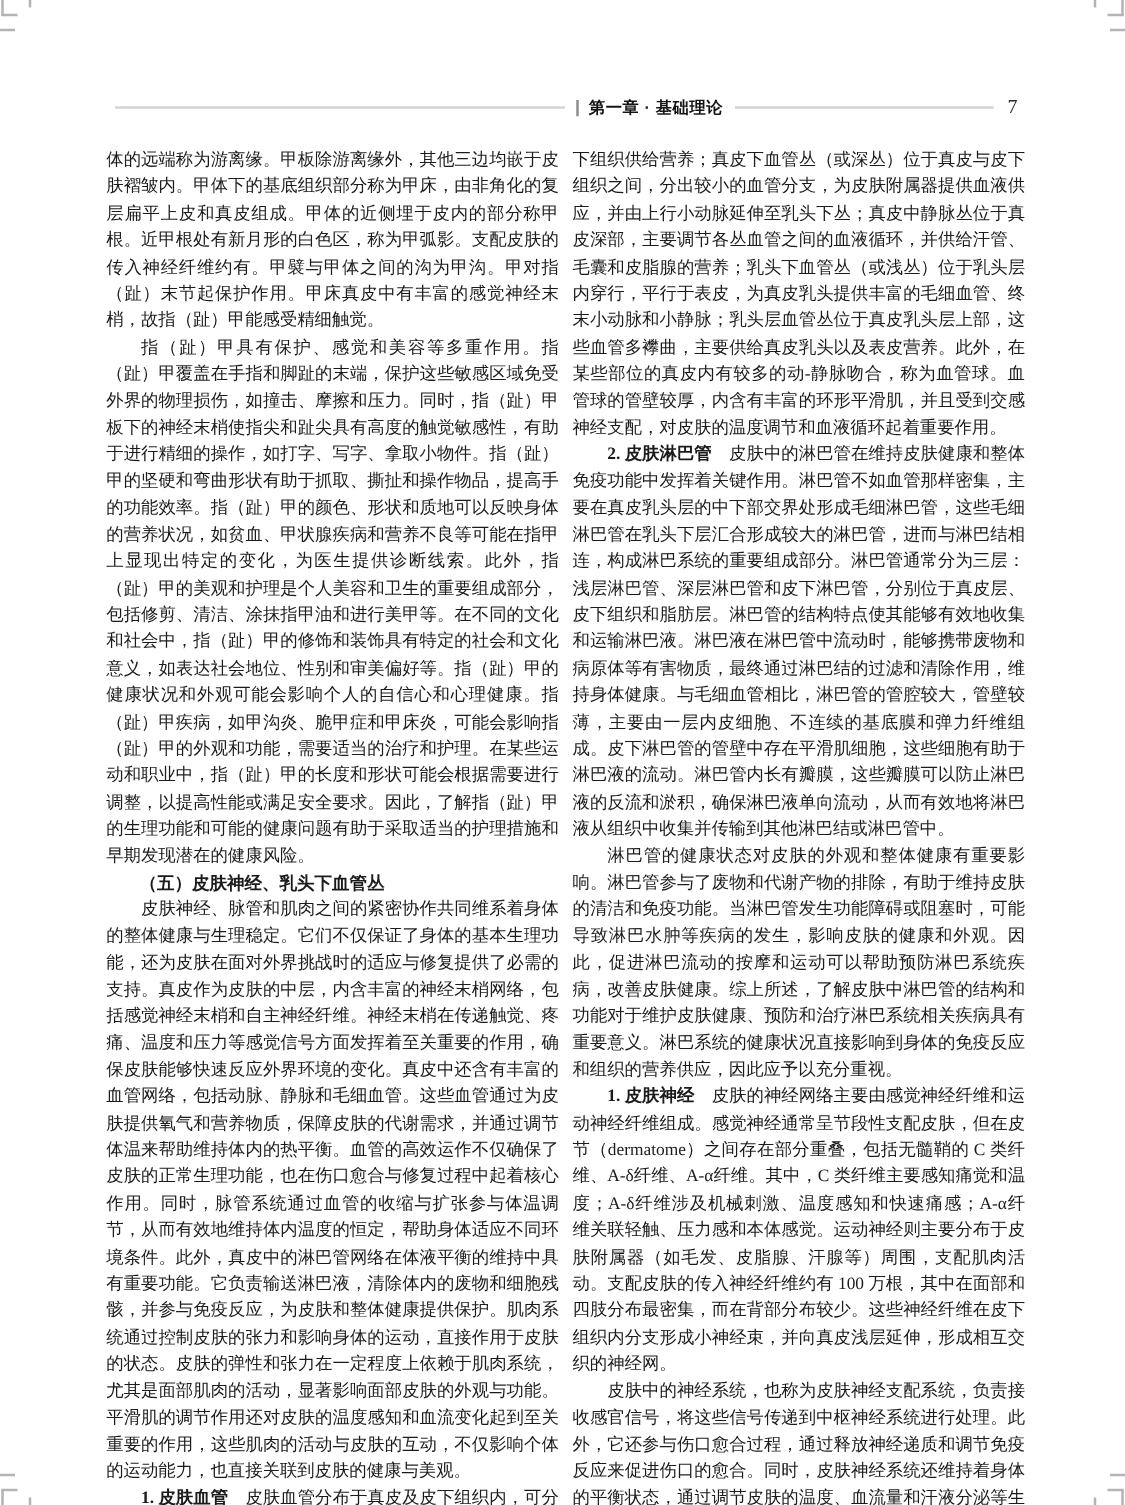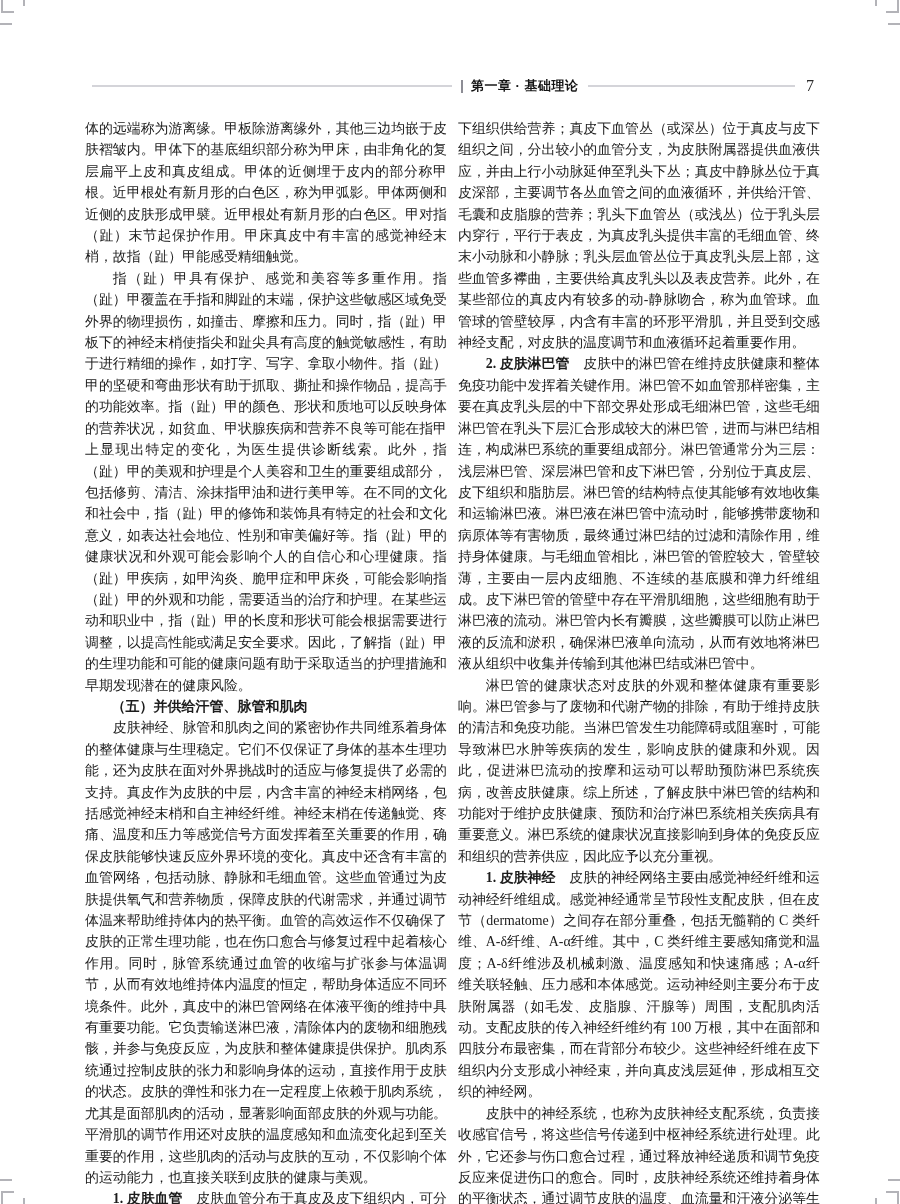--- a/index.html
+++ b/index.html
@@ -84,23 +84,23 @@
   <div class="header">
     <span class="hrule hrule-left"></span>
     <span class="vbar"></span>
     <span class="chapter">第一章 · 基础理论</span>
     <span class="hrule hrule-right"></span>
     <span class="pagenum">7</span>
   </div>
 
   <main>
     <section class="col" id="col-left">
-        <p class="body">体的远端称为游离缘。甲板除游离缘外，其他三边均嵌于皮肤褶皱内。甲体下的基底组织部分称为甲床，由非角化的复层扁平上皮和真皮组成。甲体的近侧埋于皮内的部分称甲根。近甲根处有新月形的白色区，称为甲弧影。甲体两侧和近侧的皮肤形成甲襞。近甲根处有新月形的白色区。甲对指（趾）末节起保护作用。甲床真皮中有丰富的感觉神经末梢，故指（趾）甲能感受精细触觉。</p>
+        <p class="body">体的远端称为游离缘。甲板除游离缘外，其他三边均嵌于皮肤褶皱内。甲体下的基底组织部分称为甲床，由非角化的复层扁平上皮和真皮组成。甲体的近侧埋于皮内的部分称甲根。近甲根处有新月形的白色区，称为甲弧影。支配皮肤的传入神经纤维约有。甲襞与甲体之间的沟为甲沟。甲对指（趾）末节起保护作用。甲床真皮中有丰富的感觉神经末梢，故指（趾）甲能感受精细触觉。</p>
         <p class="body indent">指（趾）甲具有保护、感觉和美容等多重作用。指（趾）甲覆盖在手指和脚趾的末端，保护这些敏感区域免受外界的物理损伤，如撞击、摩擦和压力。同时，指（趾）甲板下的神经末梢使指尖和趾尖具有高度的触觉敏感性，有助于进行精细的操作，如打字、写字、拿取小物件。指（趾）甲的坚硬和弯曲形状有助于抓取、撕扯和操作物品，提高手的功能效率。指（趾）甲的颜色、形状和质地可以反映身体的营养状况，如贫血、甲状腺疾病和营养不良等可能在指甲上显现出特定的变化，为医生提供诊断线索。此外，指（趾）甲的美观和护理是个人美容和卫生的重要组成部分，包括修剪、清洁、涂抹指甲油和进行美甲等。在不同的文化和社会中，指（趾）甲的修饰和装饰具有特定的社会和文化意义，如表达社会地位、性别和审美偏好等。指（趾）甲的健康状况和外观可能会影响个人的自信心和心理健康。指（趾）甲疾病，如甲沟炎、脆甲症和甲床炎，可能会影响指（趾）甲的外观和功能，需要适当的治疗和护理。在某些运动和职业中，指（趾）甲的长度和形状可能会根据需要进行调整，以提高性能或满足安全要求。因此，了解指（趾）甲的生理功能和可能的健康问题有助于采取适当的护理措施和早期发现潜在的健康风险。</p>
-        <p class="heading">（五）并供给汗管、脉管和肌肉</p>
+        <p class="heading">（五）皮肤神经、乳头下血管丛</p>
         <p class="body indent">皮肤神经、脉管和肌肉之间的紧密协作共同维系着身体的整体健康与生理稳定。它们不仅保证了身体的基本生理功能，还为皮肤在面对外界挑战时的适应与修复提供了必需的支持。真皮作为皮肤的中层，内含丰富的神经末梢网络，包括感觉神经末梢和自主神经纤维。神经末梢在传递触觉、疼痛、温度和压力等感觉信号方面发挥着至关重要的作用，确保皮肤能够快速反应外界环境的变化。真皮中还含有丰富的血管网络，包括动脉、静脉和毛细血管。这些血管通过为皮肤提供氧气和营养物质，保障皮肤的代谢需求，并通过调节体温来帮助维持体内的热平衡。血管的高效运作不仅确保了皮肤的正常生理功能，也在伤口愈合与修复过程中起着核心作用。同时，脉管系统通过血管的收缩与扩张参与体温调节，从而有效地维持体内温度的恒定，帮助身体适应不同环境条件。此外，真皮中的淋巴管网络在体液平衡的维持中具有重要功能。它负责输送淋巴液，清除体内的废物和细胞残骸，并参与免疫反应，为皮肤和整体健康提供保护。肌肉系统通过控制皮肤的张力和影响身体的运动，直接作用于皮肤的状态。皮肤的弹性和张力在一定程度上依赖于肌肉系统，尤其是面部肌肉的活动，显著影响面部皮肤的外观与功能。平滑肌的调节作用还对皮肤的温度感知和血流变化起到至关重要的作用，这些肌肉的活动与皮肤的互动，不仅影响个体的运动能力，也直接关联到皮肤的健康与美观。</p>
         <p class="body indent"><span class="runin">1. 皮肤血管</span>　皮肤血管分布于真皮及皮下组织内，可分为五丛，每丛血管都有其特定的位置和功能。皮下血管丛位于皮下组织深部，是皮肤内最大的血管丛，水平走向，通过分支向皮</p>
       </section>
     <section class="col" id="col-right">
         <p class="body">下组织供给营养；真皮下血管丛（或深丛）位于真皮与皮下组织之间，分出较小的血管分支，为皮肤附属器提供血液供应，并由上行小动脉延伸至乳头下丛；真皮中静脉丛位于真皮深部，主要调节各丛血管之间的血液循环，并供给汗管、毛囊和皮脂腺的营养；乳头下血管丛（或浅丛）位于乳头层内穿行，平行于表皮，为真皮乳头提供丰富的毛细血管、终末小动脉和小静脉；乳头层血管丛位于真皮乳头层上部，这些血管多襻曲，主要供给真皮乳头以及表皮营养。此外，在某些部位的真皮内有较多的动-静脉吻合，称为血管球。血管球的管壁较厚，内含有丰富的环形平滑肌，并且受到交感神经支配，对皮肤的温度调节和血液循环起着重要作用。</p>
         <p class="body indent"><span class="runin">2. 皮肤淋巴管</span>　皮肤中的淋巴管在维持皮肤健康和整体免疫功能中发挥着关键作用。淋巴管不如血管那样密集，主要在真皮乳头层的中下部交界处形成毛细淋巴管，这些毛细淋巴管在乳头下层汇合形成较大的淋巴管，进而与淋巴结相连，构成淋巴系统的重要组成部分。淋巴管通常分为三层：浅层淋巴管、深层淋巴管和皮下淋巴管，分别位于真皮层、皮下组织和脂肪层。淋巴管的结构特点使其能够有效地收集和运输淋巴液。淋巴液在淋巴管中流动时，能够携带废物和病原体等有害物质，最终通过淋巴结的过滤和清除作用，维持身体健康。与毛细血管相比，淋巴管的管腔较大，管壁较薄，主要由一层内皮细胞、不连续的基底膜和弹力纤维组成。皮下淋巴管的管壁中存在平滑肌细胞，这些细胞有助于淋巴液的流动。淋巴管内长有瓣膜，这些瓣膜可以防止淋巴液的反流和淤积，确保淋巴液单向流动，从而有效地将淋巴液从组织中收集并传输到其他淋巴结或淋巴管中。</p>
         <p class="body indent">淋巴管的健康状态对皮肤的外观和整体健康有重要影响。淋巴管参与了废物和代谢产物的排除，有助于维持皮肤的清洁和免疫功能。当淋巴管发生功能障碍或阻塞时，可能导致淋巴水肿等疾病的发生，影响皮肤的健康和外观。因此，促进淋巴流动的按摩和运动可以帮助预防淋巴系统疾病，改善皮肤健康。综上所述，了解皮肤中淋巴管的结构和功能对于维护皮肤健康、预防和治疗淋巴系统相关疾病具有重要意义。淋巴系统的健康状况直接影响到身体的免疫反应和组织的营养供应，因此应予以充分重视。</p>
         <p class="body indent"><span class="runin">1. 皮肤神经</span>　皮肤的神经网络主要由感觉神经纤维和运动神经纤维组成。感觉神经通常呈节段性支配皮肤，但在皮节（dermatome）之间存在部分重叠，包括无髓鞘的 C 类纤维、A-δ纤维、A-α纤维。其中，C 类纤维主要感知痛觉和温度；A-δ纤维涉及机械刺激、温度感知和快速痛感；A-α纤维关联轻触、压力感和本体感觉。运动神经则主要分布于皮肤附属器（如毛发、皮脂腺、汗腺等）周围，支配肌肉活动。支配皮肤的传入神经纤维约有 100 万根，其中在面部和四肢分布最密集，而在背部分布较少。这些神经纤维在皮下组织内分支形成小神经束，并向真皮浅层延伸，形成相互交织的神经网。</p>
         <p class="body indent">皮肤中的神经系统，也称为皮肤神经支配系统，负责接收感官信号，将这些信号传递到中枢神经系统进行处理。此外，它还参与伤口愈合过程，通过释放神经递质和调节免疫反应来促进伤口的愈合。同时，皮肤神经系统还维持着身体的平衡状态，通过调节皮肤的温度、血流量和汗液分泌等生理过程来适应外界环境的变化。</p>
       </section>

